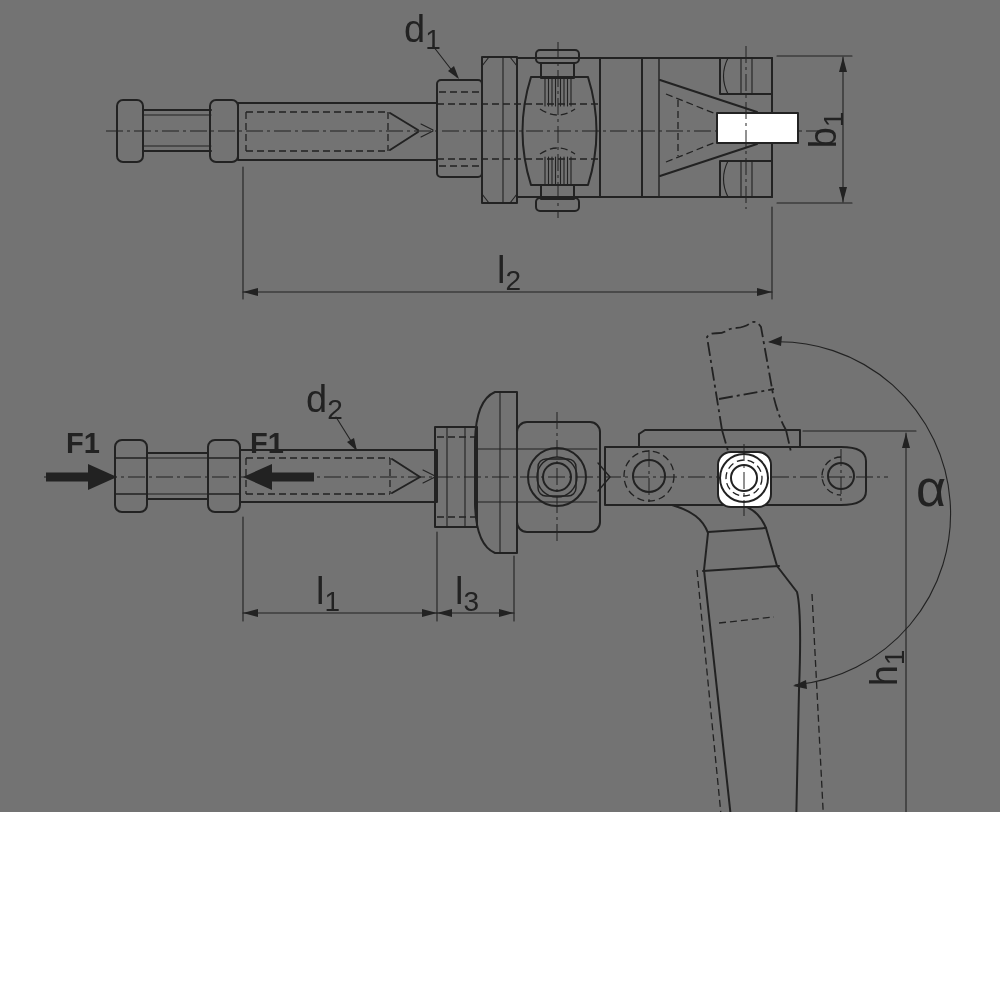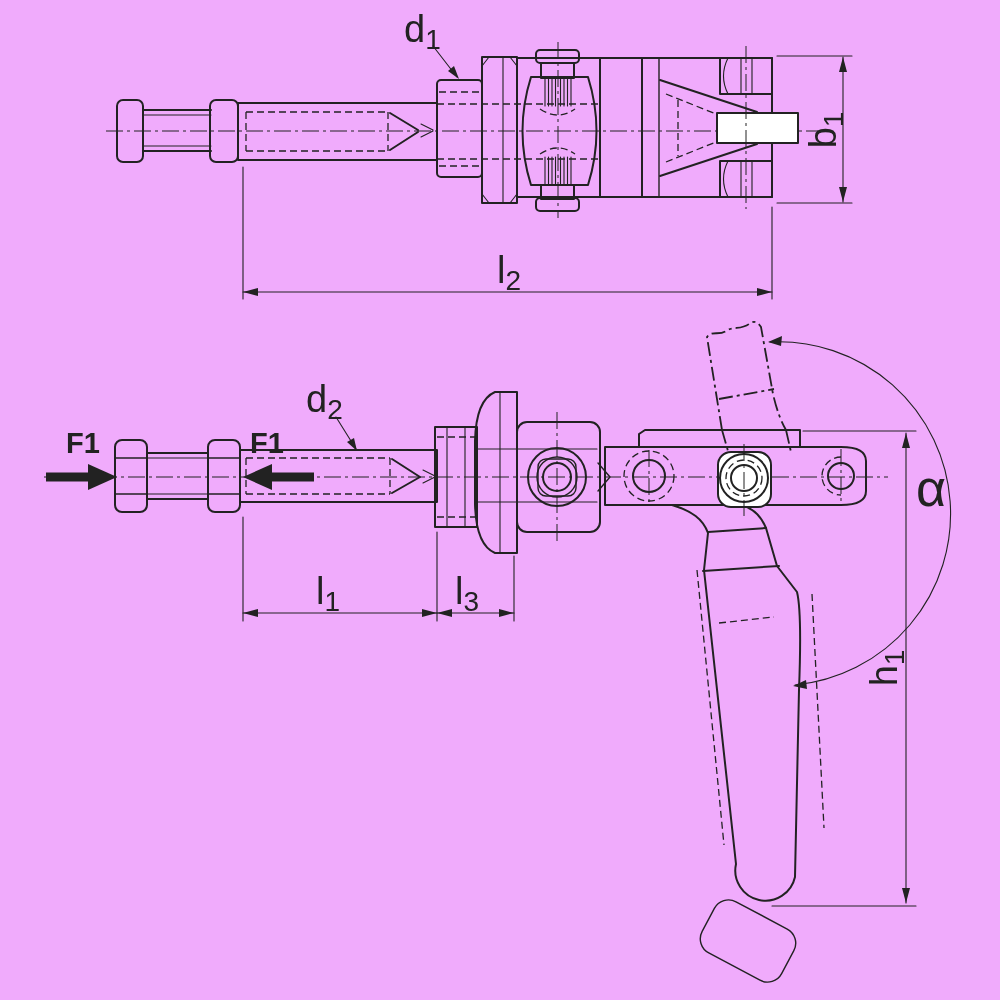--- a/index.html
+++ b/index.html
@@ -1,16 +1,16 @@
 <!DOCTYPE html>
 <html style="--line: #222222;"><head>
 <meta charset="utf-8">
 <style>
   html,body{margin:0;padding:0;background:#fff;}
-  .stage{width:1000px;height:1000px;position:relative;background:#f0abfc;overflow:hidden;}
+  .stage{width:1000px;height:812px;position:relative;background:#737373;overflow:hidden;}
   svg{display:block;}
   svg *{vector-effect:non-scaling-stroke;}
   .ln{stroke:var(--line,#222);fill:none;stroke-width:2;stroke-linejoin:round;stroke-linecap:round;}
   .med{stroke:var(--line,#222);fill:none;stroke-width:1.4;stroke-linejoin:round;stroke-linecap:round;}
   .thin{stroke:var(--line,#222);fill:none;stroke-width:1.1;stroke-linejoin:round;stroke-linecap:round;}
   .dash{stroke:var(--line,#222);fill:none;stroke-width:1.3;stroke-dasharray:7 4;}
   .cdash{stroke:var(--line,#222);fill:none;stroke-width:1;stroke-dasharray:17 4 3 4;}
   .pdash{stroke:var(--line,#222);fill:none;stroke-width:1.8;stroke-dasharray:14 4 3 4;}
   .fillb{fill:var(--line,#222);stroke:none;}
   .wfill{fill:#fff;}

